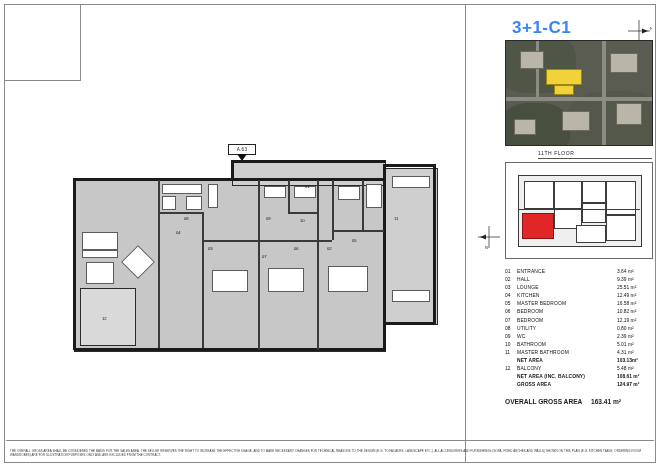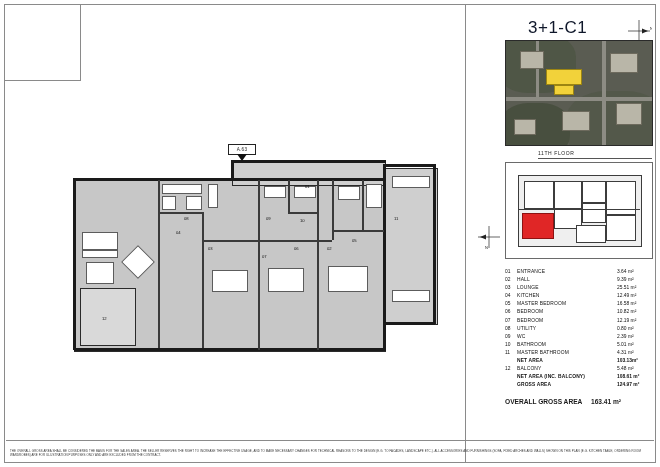--- a/index.html
+++ b/index.html
@@ -27,21 +27,21 @@
   .thin{position:absolute;background:#3a3a3a;}
   .num{position:absolute;font-size:4.2px;color:#111;font-family:"Liberation Sans",sans-serif;}
   .fx{position:absolute;border:.6px solid #5c5c5c;background:#e8e8e8;}
   .fx.w{background:#ffffff;}
 
   
   .entry-tag{position:absolute;left:228px;top:144px;width:26px;height:9px;border:1px solid #222;background:#fff;font-size:4.6px;line-height:9px;text-align:center;letter-spacing:.3px;}
   .entry-tri{position:absolute;left:237px;top:154px;width:0;height:0;border-left:5px solid transparent;border-right:5px solid transparent;border-top:7px solid #111;}
 
   
-  .title{position:absolute;left:528px;top:18px;font-size:17px;font-weight:normal;letter-spacing:.5px;color:#0f172a;}
+  .title{position:absolute;left:512px;top:18px;font-size:17px;font-weight:bold;letter-spacing:.5px;color:#3b82f6;}
   .compass-top{position:absolute;left:626px;top:18px;width:26px;height:26px;}
   .compass-mid{position:absolute;left:476px;top:224px;width:26px;height:26px;}
 
   .aerial{position:absolute;left:505px;top:40px;width:146px;height:104px;background:#5a5c52;border:1px solid #2a2a2a;overflow:hidden;}
   .aerial .blotch{position:absolute;border-radius:40%;}
   .aerial .bld{position:absolute;background:#b9b6a8;border:.5px solid #6d6a5d;}
   .aerial .road{position:absolute;background:#8d8c84;}
   .aerial .hl{position:absolute;background:#f2d23a;border:.6px solid #9c8512;}
 
   .floor-label{position:absolute;left:538px;top:150px;font-size:5px;letter-spacing:.6px;color:#222;}

